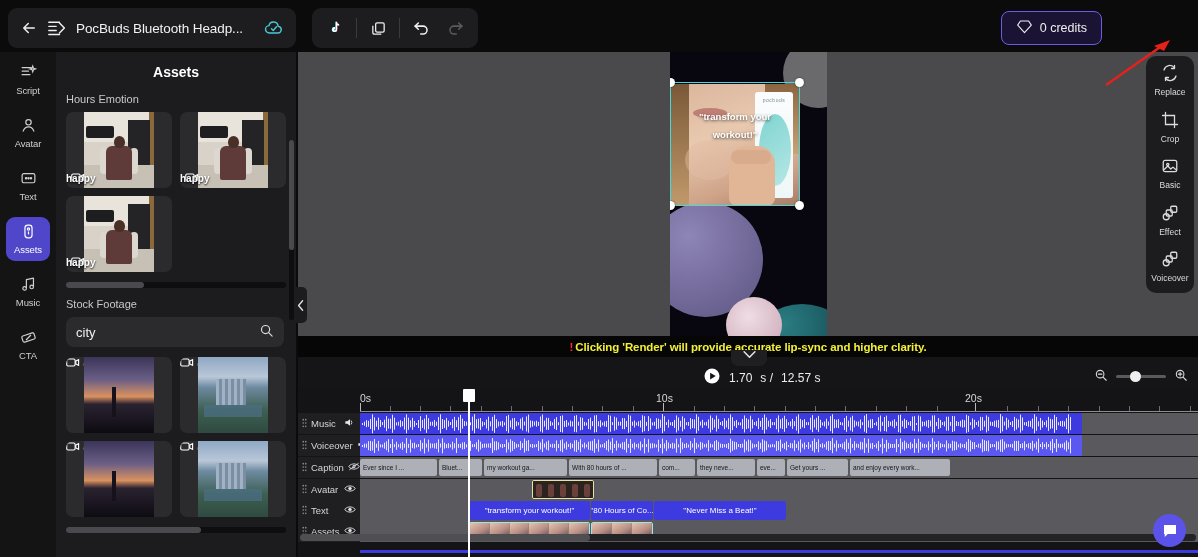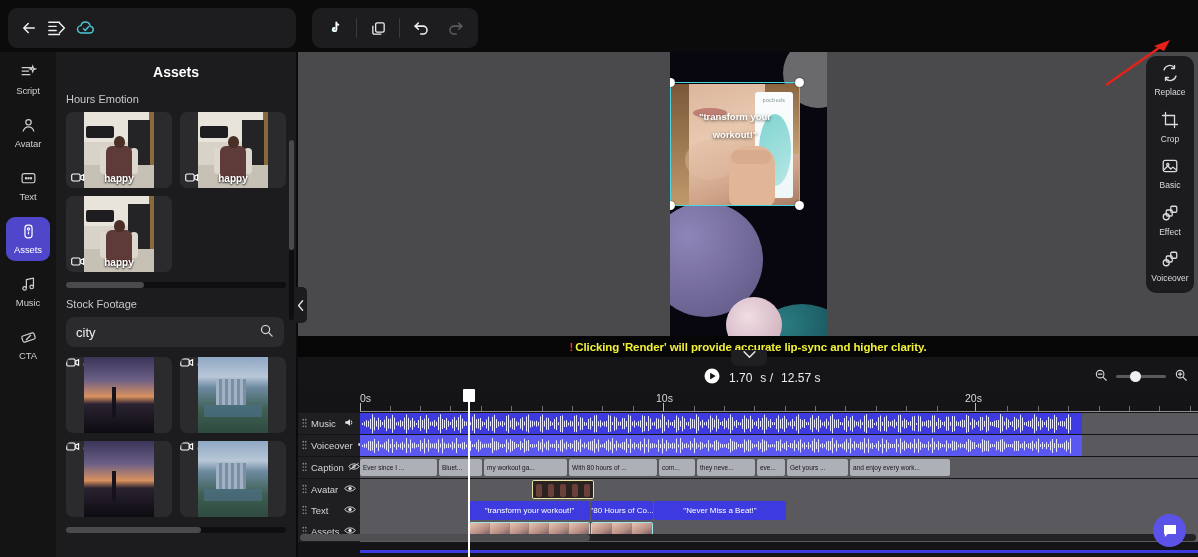--- a/index.html
+++ b/index.html
@@ -77,21 +77,21 @@
   .sec-label { font-size:11px; color:#c9c9cc; margin:3px 0 7px; }
 
   .thumb-grid { display:flex; flex-wrap:wrap; gap:8px 8px; }
   .thumb {
     position:relative; width:106px; height:76px; border-radius:7px;
     background:#2b2b2e; overflow:hidden; cursor:pointer;
   }
   .thumb .inner { position:absolute; left:18px; top:0; width:70px; height:76px; overflow:hidden; }
   .thumb .cam { position:absolute; left:5px; bottom:5px; width:14px; height:11px; z-index:3; }
   .thumb .cap {
-    position:absolute; left:0; right:0; bottom:4px; text-align:center; z-index:3;
+    position:absolute; left:0; right:0; bottom:4px; z-index:3;
     font-size:10px; font-weight:700; color:#fff; text-shadow:0 1px 2px #000;
   }
   .kitchen { position:absolute; inset:0; background:#d8d2c8; }
   .k-wall { position:absolute; left:0; top:0; right:0; height:40%; background:#e8e4db; }
   .k-hood { position:absolute; left:2px; top:14px; width:28px; height:12px; background:#1e1e20; border-radius:2px; }
   .k-fridge { position:absolute; right:4px; top:8px; width:22px; bottom:0; background:#242427; }
   .k-door { position:absolute; right:0; top:0; width:5px; bottom:0; background:#8a6a3c; }
   .k-counter { position:absolute; left:0; right:0; bottom:0; height:30%; background:#c7c0b4; }
   .k-person-head { position:absolute; left:50%; top:24px; width:11px; height:12px; margin-left:-5px; background:#4a2f26; border-radius:50% 50% 45% 45%; }
   .k-person-body { position:absolute; left:50%; top:34px; width:26px; height:34px; margin-left:-13px; background:#5e3a38; border-radius:6px 6px 2px 2px; }
@@ -258,20 +258,21 @@
         <svg viewBox="0 0 24 24" width="18" height="18" fill="none" stroke="#efefef" stroke-width="2" stroke-linecap="round" stroke-linejoin="round">
             <path d="M19 12H5M11 6l-6 6 6 6"></path>
           </svg>
       </span>
       <span class="proj-logo">
         <svg viewBox="0 0 24 22" width="20" height="18" fill="none" stroke="#efefef" stroke-width="1.8" stroke-linecap="round">
           <path d="M2 4h13M2 9h9M2 14h9M2 19h13"></path>
             <path d="M15 5l6 6-6 6" stroke-linejoin="round"></path>
         </svg>
       </span>
+      <span class="proj-title">PocBuds Bluetooth Headp...</span>
       <span class="cloud-ic">
         <svg viewBox="0 0 24 18" width="20" height="16" fill="none" stroke="#49c8d6" stroke-width="1.7" stroke-linecap="round" stroke-linejoin="round">
           <path d="M6.5 15h10a4 4 0 0 0 .4-8A5.5 5.5 0 0 0 6 6.2 4.4 4.4 0 0 0 6.5 15z"></path>
           <path d="M9 9.8l2.1 2.1L15 7.6"></path>
         </svg>
       </span>
     </div>
 
     <div class="tool-pill">
       <span class="tool-btn">
@@ -296,20 +297,28 @@
         </svg>
       </span>
       <span class="tool-btn">
         <svg viewBox="0 0 24 24" width="19" height="19" fill="none" stroke="#5b5b5e" stroke-width="1.9" stroke-linecap="round" stroke-linejoin="round">
           <path d="M20 9H10a5 5 0 0 0 0 10h3"></path>
             <path d="M16 5l4 4-4 4"></path>
         </svg>
       </span>
     </div>
 
+    <div class="credits-btn">
+      <span>
+        <svg viewBox="0 0 24 22" width="17" height="15" fill="none" stroke="#efefef" stroke-width="1.6" stroke-linejoin="round">
+          <path d="M6 3h12l4 6-10 11L2 9z"></path>
+        </svg>
+      </span>
+      <span class="lbl">0 credits</span>
+    </div>
 
   </div>
 
   <svg class="arrow-anno" viewBox="0 0 72 48">
     <line x1="68" y1="3" x2="8" y2="45" stroke="#e8201a" stroke-width="2.3"></line>
     <polygon points="72,0 56,6 66,11" fill="#e8201a"></polygon>
   </svg>
 
   <div class="rail">
 

